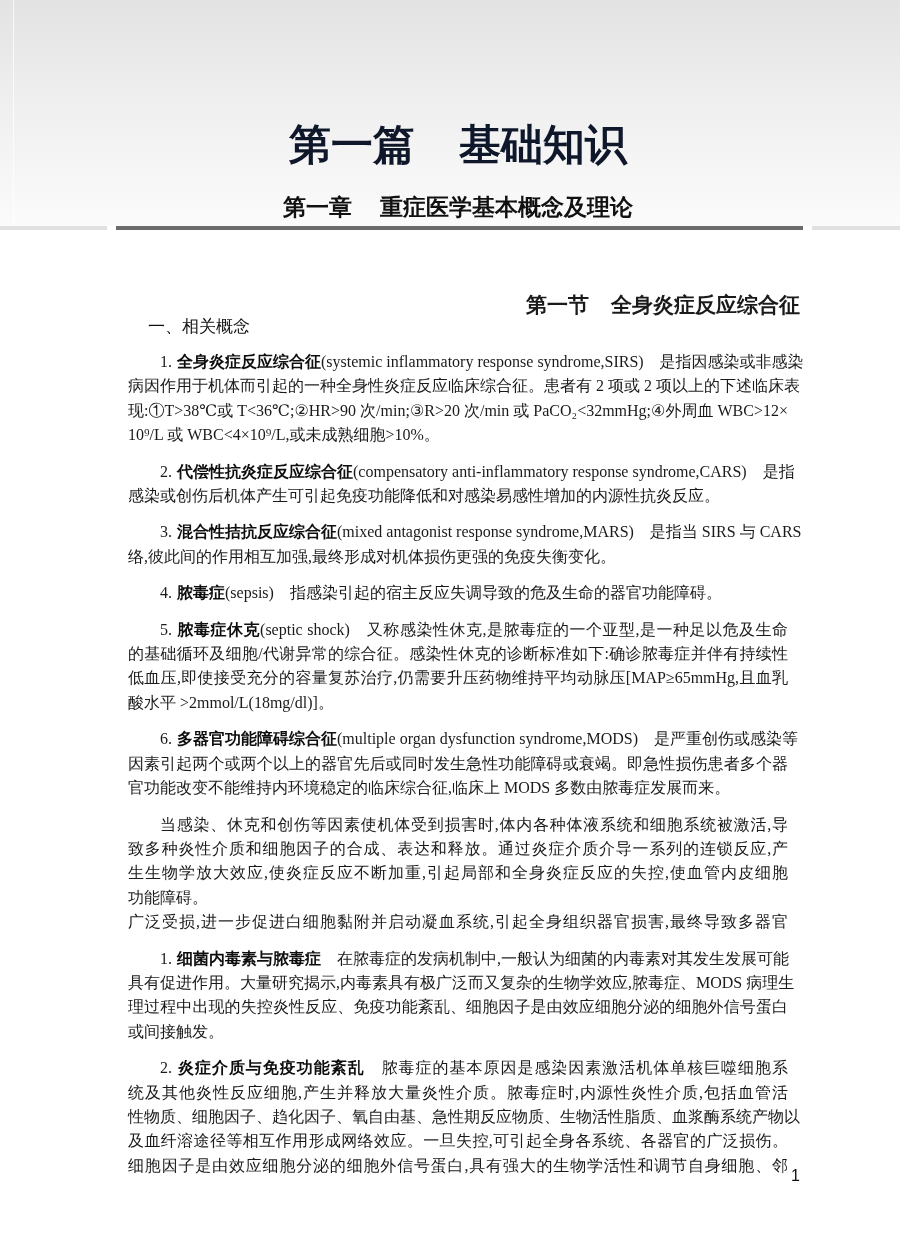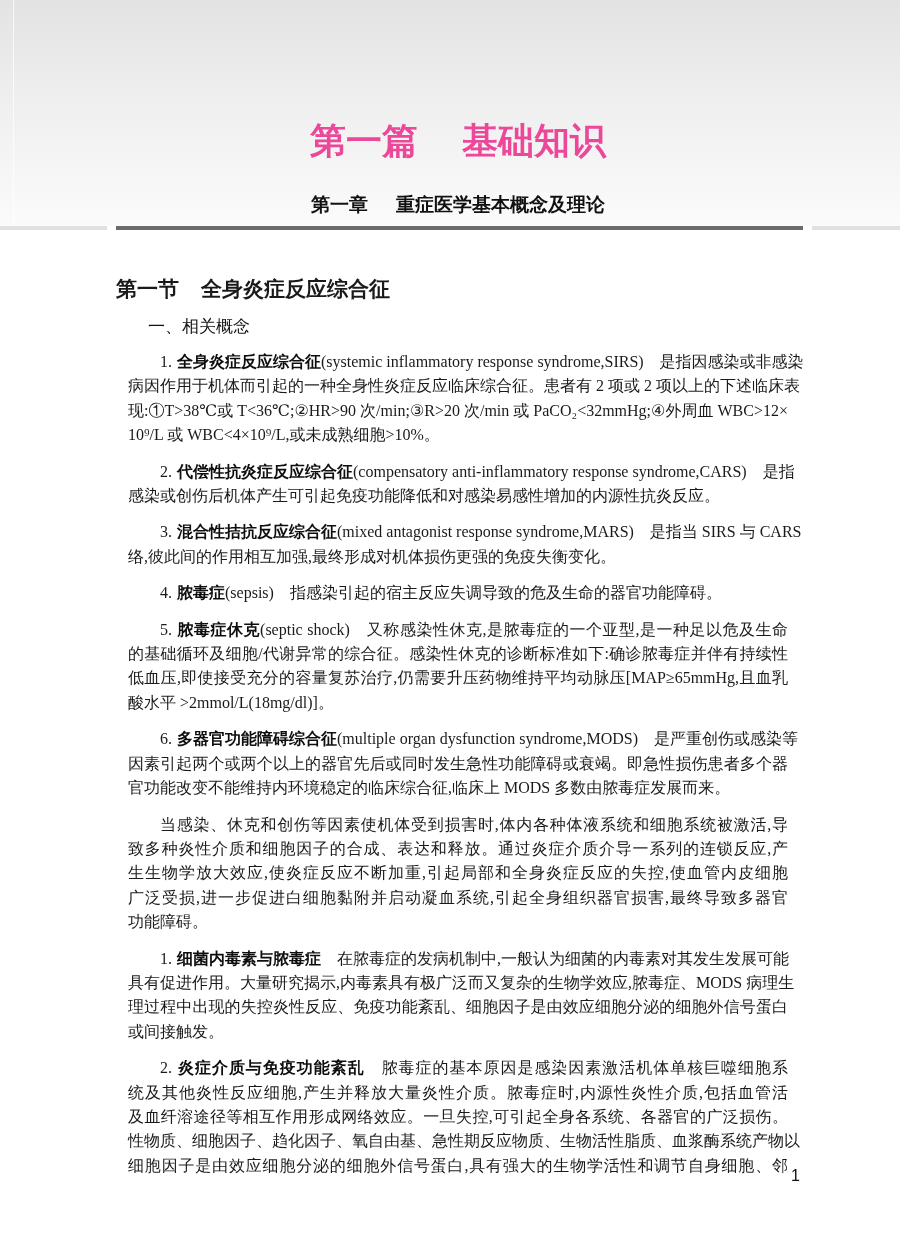--- a/index.html
+++ b/index.html
@@ -11,37 +11,37 @@
   .header-band {
     position: absolute; left: 0; top: 0; width: 900px; height: 226px;
     background: linear-gradient(to bottom, #e3e3e3 0%, #efefef 45%, #fbfbfb 100%);
   }
   .band-edge {
     position: absolute; left: 13px; top: 0; width: 1px; height: 226px;
     background: rgba(255,255,255,0.7);
   }
   .part-title {
     position: absolute; left: 116px; width: 684px; top: 97px;
-    text-align: center; font-size: 36px; line-height: 40px; font-weight: bold;
-    font-family: "Liberation Serif", "DejaVu Serif", serif; color: #ec4899;
+    text-align: center; font-size: 42px; line-height: 40px; font-weight: bold;
+    font-family: "Liberation Serif", "DejaVu Serif", serif; color: #0f172a;
   }
   .part-title .gap { display: inline-block; width: 44px; }
   .chapter-title {
     position: absolute; left: 116px; width: 684px; top: 172px;
-    text-align: center; font-size: 19px; line-height: 32px; font-weight: bold;
+    text-align: center; font-size: 23px; line-height: 32px; font-weight: bold;
     font-family: "DejaVu Sans", "Liberation Sans", sans-serif; color: #111;
   }
   .chapter-title .gap { display: inline-block; width: 28px; }
   .divider { position: absolute; top: 226px; height: 4px; }
   .divider.light-left { left: 0; width: 107px; background: #e1e1e1; }
   .divider.dark { left: 116px; width: 687px; background: #6b6b6b; }
   .divider.light-right { left: 812px; width: 88px; background: #e1e1e1; }
   .section-title {
-    position: absolute; left: 116px; width: 684px; top: 260px;
-    text-align: left; font-size: 21px; line-height: 26px; font-weight: bold;
+    position: absolute; left: 116px; width: 684px; top: 276px;
+    text-align: right; font-size: 21px; line-height: 26px; font-weight: bold;
     font-family: "Liberation Serif", "DejaVu Serif", serif; color: #1a1a1a; margin-top: 16px;
   }
   .section-title .gap { display: inline-block; width: 22px; }
   .page-body {
     position: absolute; left: 116px; top: 314px; width: 684px;
     font-size: 16px; line-height: 24.4px;
   }
   .sub-heading {
     margin: 0 0 12px 0; padding-left: 32px;
     font-family: "DejaVu Sans", "Liberation Sans", sans-serif;
@@ -118,34 +118,34 @@
     <span class="line first"><span class="num">6.</span><span class="term">多器官功能障碍综合征</span><span>(multiple organ dysfunction syndrome,MODS)　是严重创伤或感染等</span></span>
     <span class="line">因素引起两个或两个以上的器官先后或同时发生急性功能障碍或衰竭。即急性损伤患者多个器</span>
     <span class="line last">官功能改变不能维持内环境稳定的临床综合征,临床上 MODS 多数由脓毒症发展而来。</span>
   </p>
 
 
   <p class="para">
     <span class="line first">当感染、休克和创伤等因素使机体受到损害时,体内各种体液系统和细胞系统被激活,导</span>
     <span class="line">致多种炎性介质和细胞因子的合成、表达和释放。通过炎症介质介导一系列的连锁反应,产</span>
     <span class="line">生生物学放大效应,使炎症反应不断加重,引起局部和全身炎症反应的失控,使血管内皮细胞</span>
+    <span class="line last">功能障碍。</span>
     <span class="line">广泛受损,进一步促进白细胞黏附并启动凝血系统,引起全身组织器官损害,最终导致多器官</span>
-    <span class="line last">功能障碍。</span>
   </p>
 
   <p class="para">
     <span class="line first"><span class="num">1.</span><span class="term">细菌内毒素与脓毒症</span><span>　在脓毒症的发病机制中,一般认为细菌的内毒素对其发生发展可能</span></span>
     <span class="line">具有促进作用。大量研究揭示,内毒素具有极广泛而又复杂的生物学效应,脓毒症、MODS 病理生</span>
     <span class="line">理过程中出现的失控炎性反应、免疫功能紊乱、细胞因子是由效应细胞分泌的细胞外信号蛋白</span>
     <span class="line last">或间接触发。</span>
   </p>
 
   <p class="para">
     <span class="line first"><span class="num">2.</span><span class="term">炎症介质与免疫功能紊乱</span><span>　脓毒症的基本原因是感染因素激活机体单核巨噬细胞系</span></span>
     <span class="line">统及其他炎性反应细胞,产生并释放大量炎性介质。脓毒症时,内源性炎性介质,包括血管活</span>
+    <span class="line">性物质、细胞因子、趋化因子、氧自由基、急性期反应物质、生物活性脂质、血浆酶系统产物以</span>
     <span class="line">及血纤溶途径等相互作用形成网络效应。一旦失控,可引起全身各系统、各器官的广泛损伤。</span>
-    <span class="line">性物质、细胞因子、趋化因子、氧自由基、急性期反应物质、生物活性脂质、血浆酶系统产物以</span>
     <span class="line">细胞因子是由效应细胞分泌的细胞外信号蛋白,具有强大的生物学活性和调节自身细胞、邻</span>
   </p>
 
 </div>
 
 <div class="page-number">1</div>
 
 </body></html>

